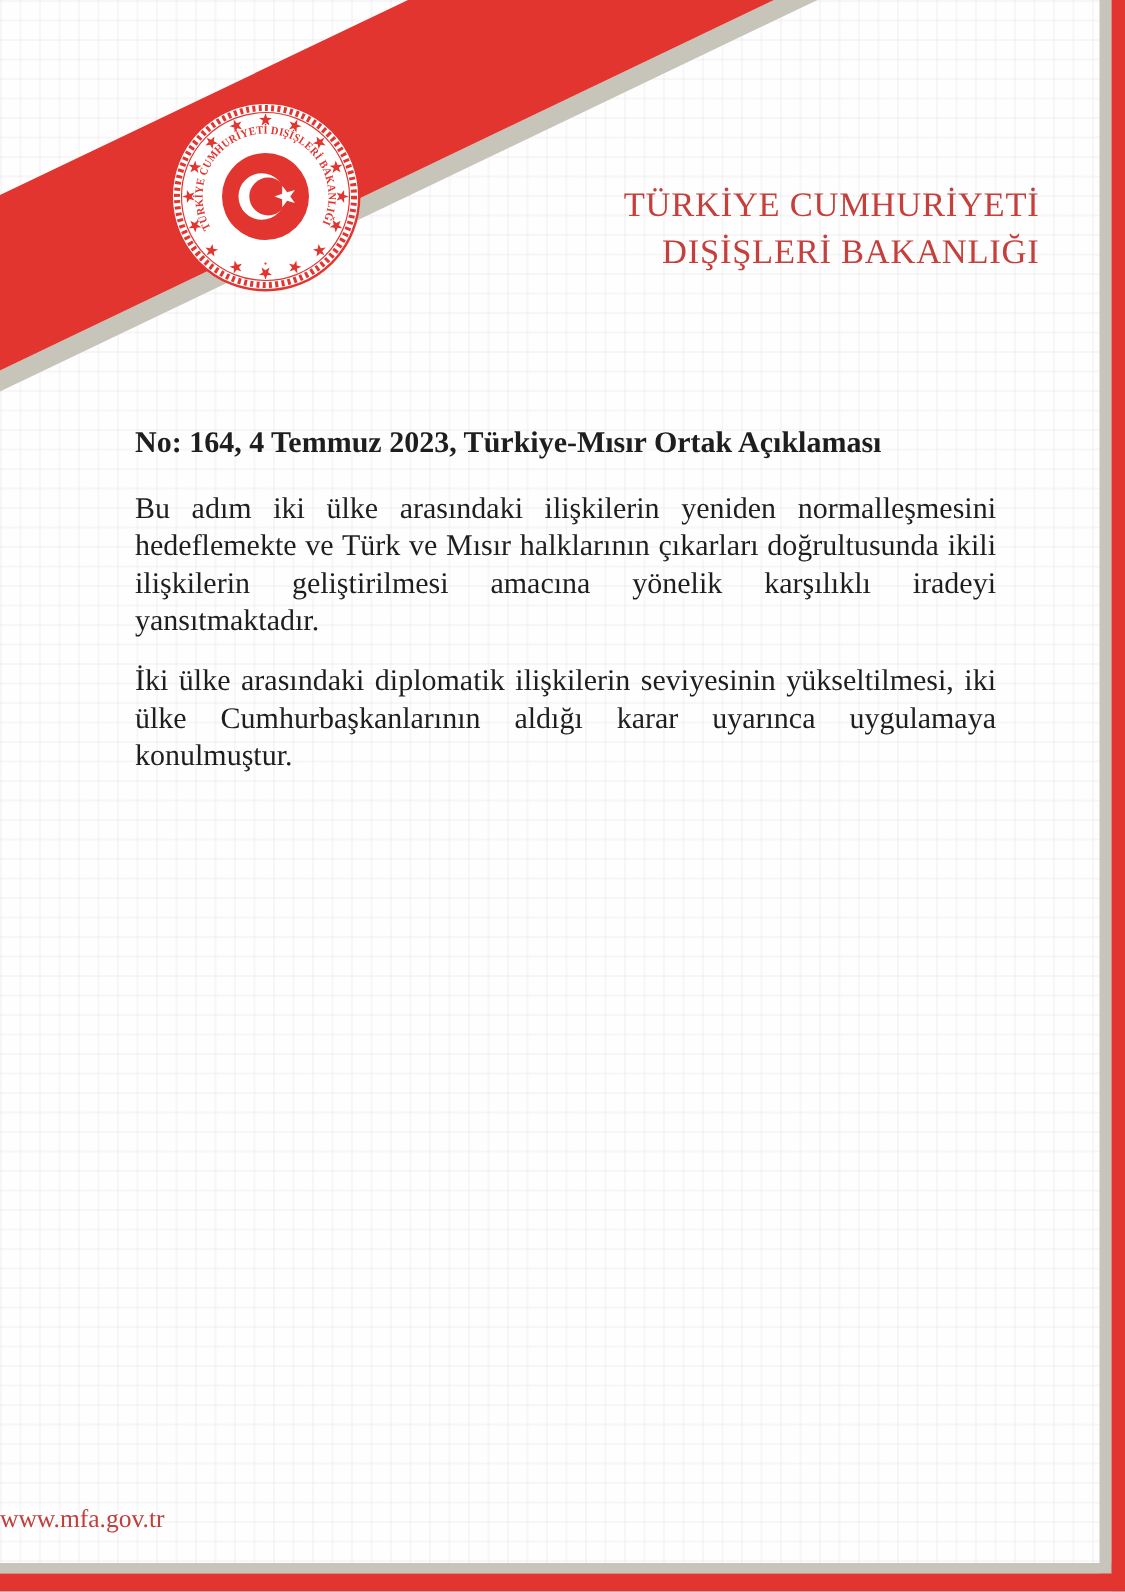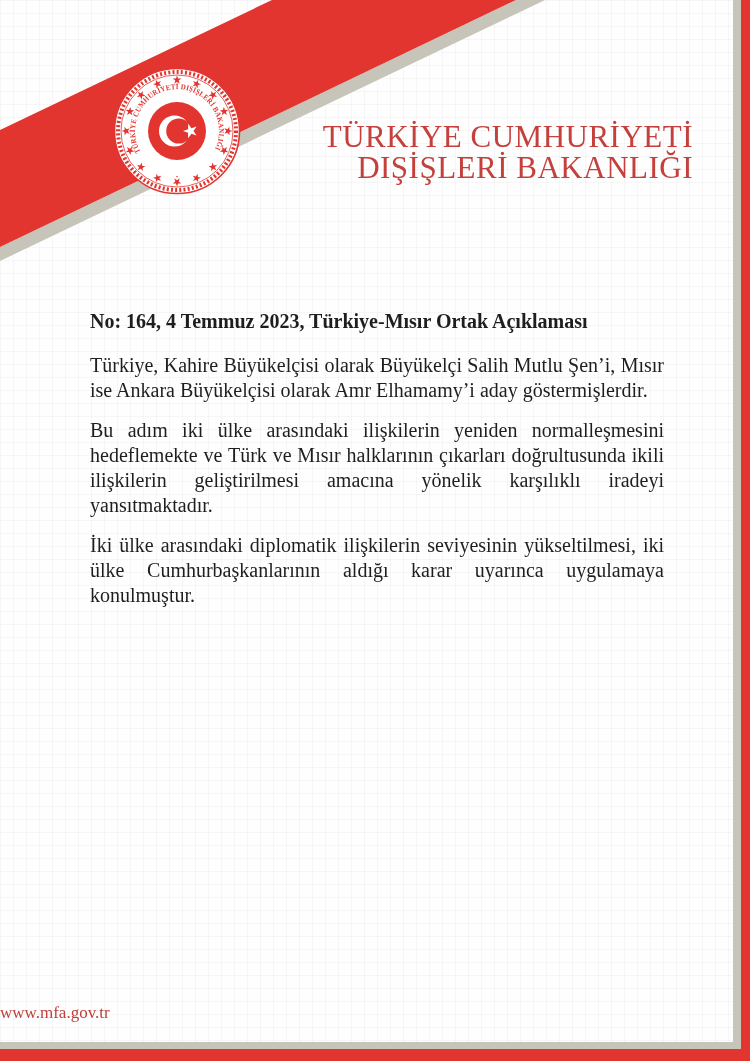--- a/index.html
+++ b/index.html
@@ -14,23 +14,23 @@
   }
   
   .frame-right-grey{position:absolute;top:0;right:9px;width:8px;height:100%;background:#c7c5b9;}
   .frame-right-red{position:absolute;top:0;right:0;width:9px;height:100%;background:#e23530;}
   .frame-bottom-grey{position:absolute;left:0;bottom:12px;width:100%;height:7px;background:#c7c5b9;}
   .frame-bottom-red{position:absolute;left:0;bottom:0;width:100%;height:12px;background:#e23530;}
   .ribbon-svg{position:absolute;left:0;top:0;}
   .emblem-svg{position:absolute;left:113px;top:67px;}
   .ministry-title{
     position:absolute;top:121px;right:57px;text-align:right;
-    color:#c5403c;font-size:31px;line-height:31px;letter-spacing:0.5px;white-space:nowrap;
+    color:#c5403c;font-size:23px;line-height:31px;letter-spacing:0.5px;white-space:nowrap;
   }
-  .doc-body{position:absolute;left:90px;top:283px;width:574px;color:#1e1e1e;margin-top:26px;}
+  .doc-body{position:absolute;left:90px;top:283px;width:574px;color:#1e1e1e;}
   .doc-heading{font-size:20px;font-weight:bold;margin:0 0 19px 0;line-height:25px;}
   .doc-body p{font-size:20px;line-height:25px;margin:0 0 15px 0;text-align:justify;}
   .footer-url{
     position:absolute;top:1003px;left:0;width:100%;
     color:#c0403c;font-size:17px;
   }
 </style>
 </head>
 <body>
 
@@ -88,20 +88,19 @@
     </g>
   </svg>
 
   <div class="ministry-title">
     <div>TÜRKİYE CUMHURİYETİ</div>
     <div>DIŞİŞLERİ BAKANLIĞI</div>
   </div>
 
   <div class="doc-body">
     <h1 class="doc-heading">No: 164, 4 Temmuz 2023, Türkiye-Mısır Ortak Açıklaması</h1>
-    <p>Türkiye, Kahire Büyükelçisi olarak Büyükelçi Salih Mutlu Şen’i, Mısır ise Ankara Büyükelçisi olarak Amr Elhamamy’i aday göstermişlerdir.</p>
     <p>Bu adım iki ülke arasındaki ilişkilerin yeniden normalleşmesini hedeflemekte ve Türk ve Mısır halklarının çıkarları doğrultusunda ikili ilişkilerin geliştirilmesi amacına yönelik karşılıklı iradeyi yansıtmaktadır.</p>
     <p>İki ülke arasındaki diplomatik ilişkilerin seviyesinin yükseltilmesi, iki ülke Cumhurbaşkanlarının aldığı karar uyarınca uygulamaya konulmuştur.</p>
   </div>
 
   <div class="footer-url">www.mfa.gov.tr</div>
 
 </div>
 
 </body></html>

